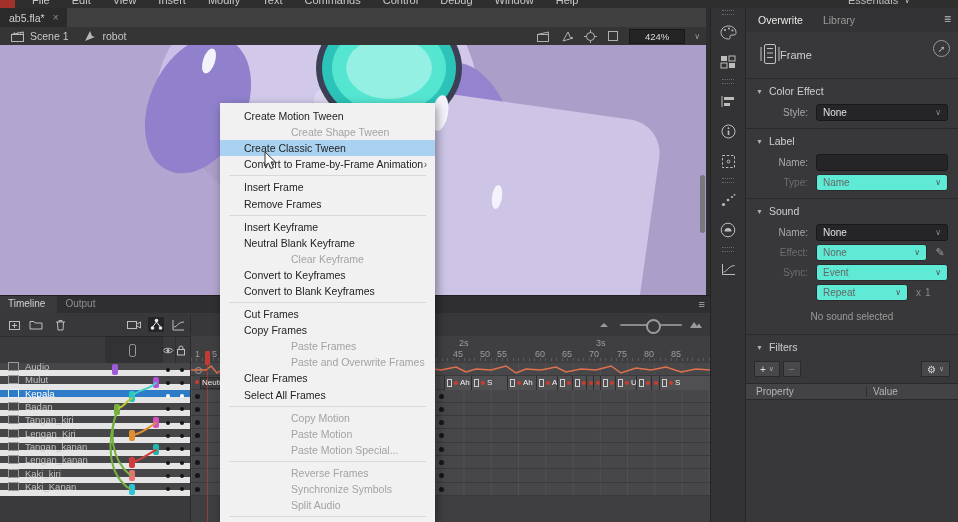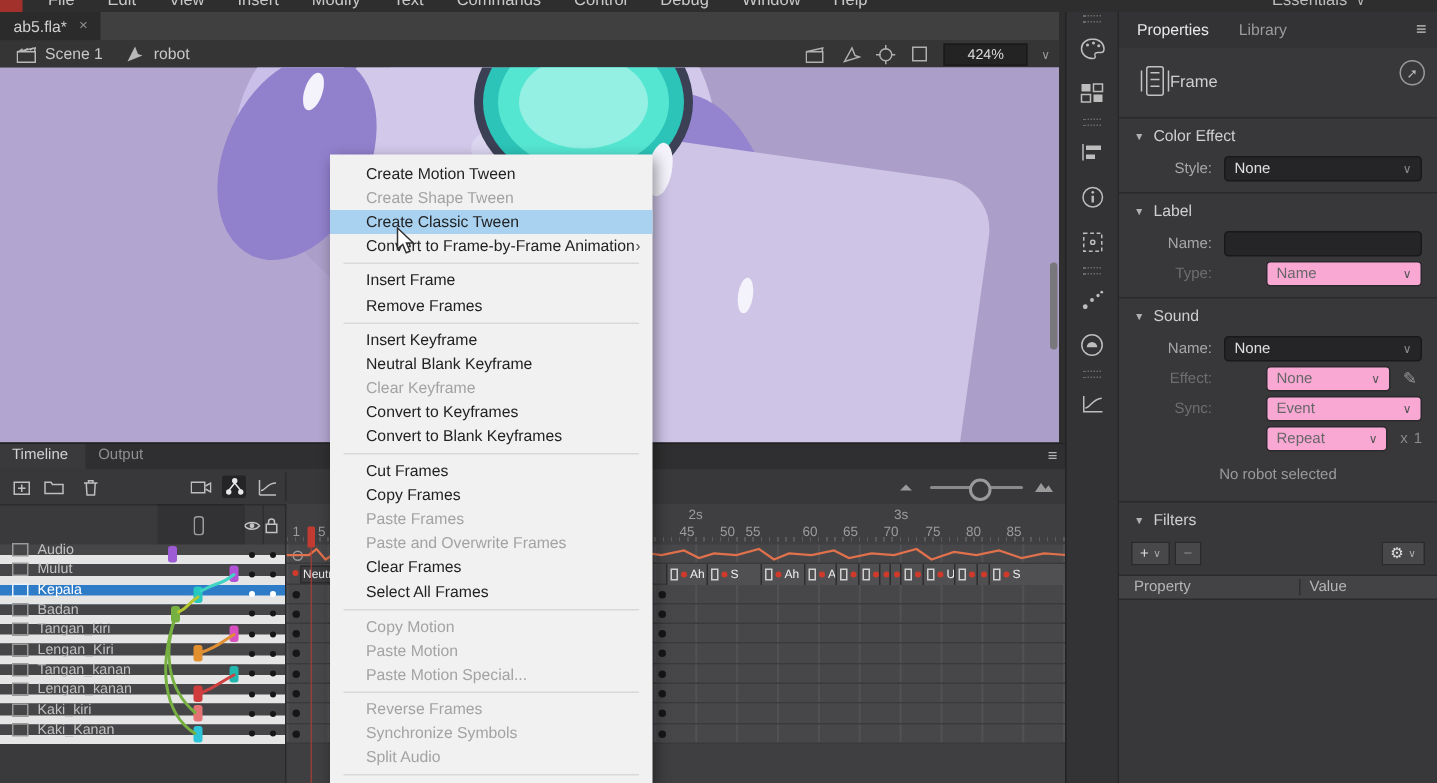--- a/index.html
+++ b/index.html
@@ -111,38 +111,38 @@
   .ph-title{color:#cfcfcf;font-size:11px;margin-left:34px;}
   .ph-share{position:absolute;right:8px;top:8px;width:15px;height:15px;border:1px solid #9a9a9a;border-radius:50%;color:#b8b8b8;font-size:9px;display:flex;align-items:center;justify-content:center;}
   .psec{border-top:1px solid #2a2a2c;padding-bottom:4px;}
   .sec-title{display:flex;align-items:center;gap:6px;padding:6px 0 4px 10px;color:#cfcfcf;font-size:10.5px;}
   .tri{color:#b0b0b0;font-size:7px;}
   .prow{display:flex;align-items:center;margin:3px 10px 3px 0;}
   .plabel{width:62px;text-align:right;color:#a8a8a8;font-size:10px;padding-right:8px;flex:0 0 auto;}
   .plabel.dis{color:#6e6e6e;}
   .pfield{flex:1;height:17px;background:#252528;border:1px solid #19191b;border-radius:3px;display:flex;align-items:center;padding:0 6px;color:#e0e0e0;font-size:10px;box-sizing:border-box;min-width:0;}
   .pfield .chev{margin-left:auto;color:#8a8a8a;font-size:8px;}
-  .pfield.disabled{background:#f9a8d4;border-color:#2a2a2c;color:#666;margin-left:28px;}
+  .pfield.disabled{background:#5eead4;border-color:#2a2a2c;color:#666;}
   .pfield.disabled .chev{color:#555;}
   .pencil{width:16px;height:16px;margin-left:5px;color:#9a9a9a;font-size:11px;display:flex;align-items:center;justify-content:center;flex:0 0 auto;}
   .rep-x{color:#8a8a8a;font-size:10px;margin:0 4px 0 8px;}
   .rep-n{color:#8a8a8a;font-size:10px;}
   .snd-status{text-align:center;color:#9a9a9a;font-size:10px;margin:10px 0 8px;}
   .filters-row{display:flex;align-items:center;margin:4px 8px 6px;}
   .fbtn{height:16px;background:#48484b;border:1px solid #2a2a2c;color:#ddd;font-size:10px;padding:0 5px;display:flex;align-items:center;gap:3px;box-sizing:border-box;}
   .fchev{font-size:7px;color:#aaa;}
   .ftable-head{display:flex;height:15px;background:#434346;border-top:1px solid #2a2a2c;border-bottom:1px solid #2a2a2c;align-items:center;color:#b5b5b5;font-size:10px;}
   .fth-prop{flex:1;padding-left:10px;}
   .fth-val{width:92px;border-left:1px solid #2f2f31;padding-left:6px;box-sizing:border-box;}
 
   
   .ctx{position:absolute;left:220px;top:103px;width:215px;height:419px;background:#f1f1f1;
        box-shadow:2px 3px 9px rgba(0,0,0,.4);padding-top:5px;z-index:50;overflow:hidden;box-sizing:border-box;}
   .ctx-item{height:16.1px;display:flex;align-items:center;padding-left:24px;padding-right:8px;font-size:10.5px;color:#222;}
-  .ctx-item.disabled{color:#a3a3a3;}
+  .ctx-item.disabled{color:#a3a3a3;margin-left:47px;}
   .ctx-item.highlighted{background:#a9d2f1;}
   .ctx-sep{height:1px;background:#d9d9d9;margin:3px 9px;}
   .sub-arrow{margin-left:auto;color:#555;font-size:10px;}
   .cursor{position:absolute;left:264px;top:151px;z-index:60;}
 
   svg{display:block;}
 </style>
 </head>
 <body>
 
@@ -617,21 +617,21 @@
     <span class="ts-ico">
       <svg width="15" height="13" viewBox="0 0 15 13">
           <path d="M1.5 1 V11.5 H14" fill="none" stroke="#bdbdbd"></path>
           <path d="M2.5 9 C6 9 7 3 13.5 2.5" fill="none" stroke="#bdbdbd"></path>
         </svg>
     </span>
   </div>
 
   <div class="props">
     <div class="props-tabs">
-      <span class="ptab">Properties</span>
+      <span class="ptab">Overwrite</span>
       <span class="ptab inactive">Library</span>
       <span class="props-menu">≡</span>
     </div>
 
     <div class="props-head">
       <span style="position:absolute;left:14px;top:10px;">
         <svg width="20" height="24" viewBox="0 0 20 24">
             <rect x="4.5" y="2.5" width="11" height="19" rx="1.5" fill="none" stroke="#c2c2c2"></rect>
             <path d="M1 5 V19 M19 5 V19" stroke="#c2c2c2"></path>
             <path d="M7 6.5 H13 M7 11 H13 M7 15.5 H13" stroke="#c2c2c2"></path>
@@ -704,21 +704,21 @@
       </div>
       <div class="prow">
         <span class="plabel"></span>
         <div class="pfield disabled" style="max-width:92px;">
           <span>Repeat</span>
           <span class="chev">∨</span>
         </div>
         <span class="rep-x">x</span>
         <span class="rep-n">1</span>
       </div>
-      <div class="snd-status">No robot selected</div>
+      <div class="snd-status">No sound selected</div>
     </div>
 
     <div class="psec" style="padding-bottom:0;">
       <div class="sec-title">
         <span class="tri">▼</span>
         <span>Filters</span>
       </div>
       <div class="filters-row">
         <div class="fbtn">
           <span>+</span>

